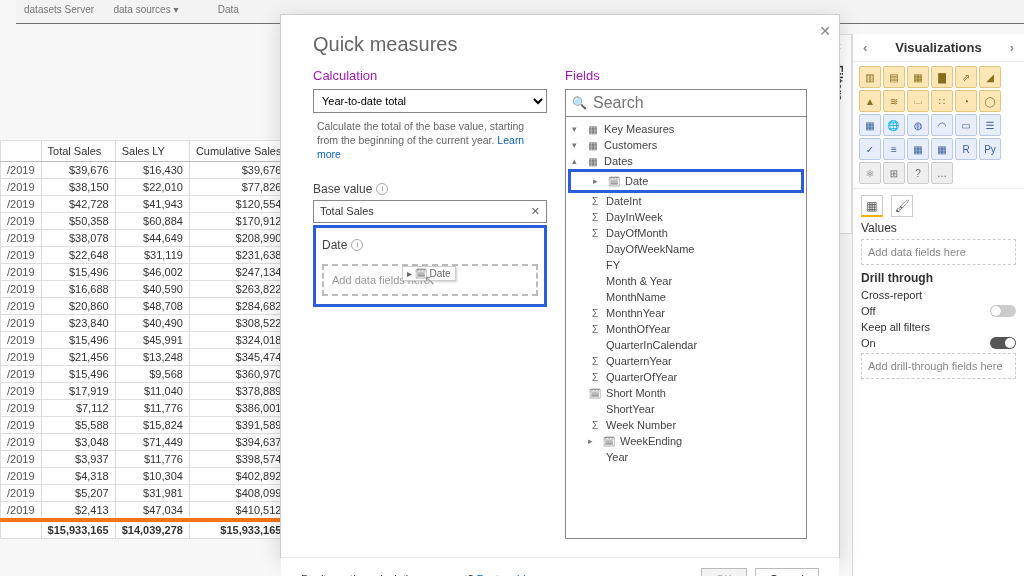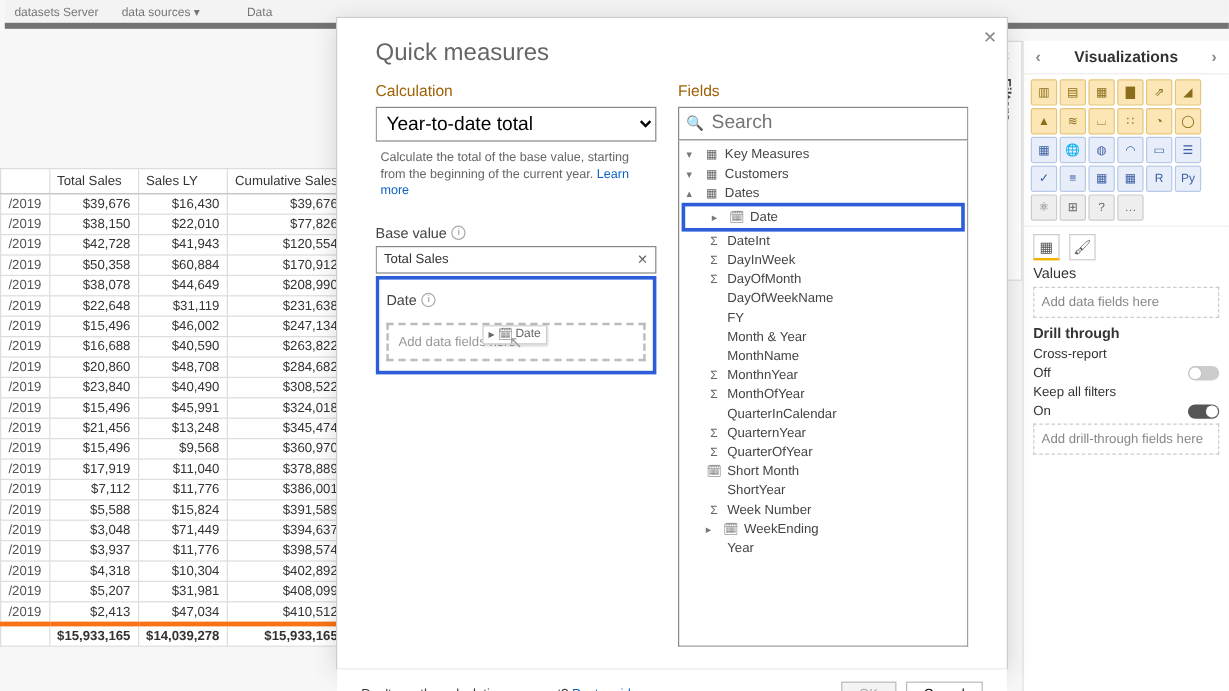--- a/index.html
+++ b/index.html
@@ -1,19 +1,19 @@
 <!DOCTYPE html>
 <html><head>
 <meta charset="utf-8">
 <style>
 * { box-sizing: border-box; margin: 0; padding: 0; font-family: "Segoe UI", Tahoma, sans-serif; }
 html, body { width: 1024px; height: 576px; overflow: hidden; background: #f7f7f7; color: #333; font-size: 12px; }
 
 
-.ribbon { position: absolute; top: 0; left: 4px; right: 0; height: 24px; background: #f3f3f3; border-bottom: 5px solid #737373; }
+.ribbon { position: absolute; top: 0; left: 16px; right: 0; height: 24px; background: #f3f3f3; border-bottom: 1px solid #737373; }
 .ribbon .rib-seg { display:inline-block; padding:4px 8px; color:#777; font-size:10px; }
 
 
 .bg-table { position: absolute; left: 0; top: 140px; width: 280px; }
 .bg-table table { border-collapse: collapse; font-size: 11px; width: 100%; }
 .bg-table th, .bg-table td { border: 1px solid #ddd; padding: 2px 6px; text-align: right; white-space: nowrap; background: #fff; }
 .bg-table th { font-weight: normal; background: #fff; border-bottom: 1px solid #bbb; text-align: left; padding: 4px 6px; }
 .bg-table .date { text-align: left; color:#555;margin-top:32px; }
 .bg-table tr.total td { font-weight: bold; border-top: 4px solid #f97316; }
 
@@ -41,22 +41,22 @@
 .toggle.on { background:#555; }
 .toggle.on::after { left:15px; }
 
 
 .dialog { position:absolute; left:280px; top:14px; width:560px; height:544px; background:#fff; border:1px solid #ccc; box-shadow:0 4px 20px rgba(0,0,0,0.15); }
 .dlg-close { position:absolute; right:8px; top:8px; color:#888; font-size:14px; cursor:pointer; }
 .dlg-body { padding:18px 32px; display:flex; flex-direction:column; height:100%; }
 .dlg-title { font-size:20px; font-weight:400; color:#666; margin-bottom:12px; }
 .dlg-cols { display:flex; gap:18px; flex:1; overflow:hidden; }
 .col { flex:1; display:flex; flex-direction:column; }
-.col h3 { font-size:13px; font-weight:400; color:#a16207; margin-bottom:6px; }
-select.calc { width:100%; padding:4px; border:1px solid #888; font-size:16px; background:#fff; }
+.col h3 { font-size:13px; font-weight:400; color:#a21caf; margin-bottom:6px; }
+select.calc { width:100%; padding:4px; border:1px solid #888; font-size:11px; background:#fff; }
 .help { font-size:10.5px; color:#666; margin:6px 4px 14px; line-height:1.35; }
 .help a { color:#0b62c4; text-decoration:none; }
 .field-label { font-size:12px; color:#444; margin:6px 0 4px; display:flex; align-items:center; gap:4px; }
 .info-ico { display:inline-block; width:12px; height:12px; border:1px solid #aaa; border-radius:50%; font-size:8px; line-height:10px; text-align:center; color:#888; }
 .field-box { border:1px solid #888; padding:4px 6px; display:flex; align-items:center; justify-content:space-between; font-size:11px; background:#fff; }
 .field-box .x { color:#666; cursor:pointer; }
 .date-block { border:3px solid #2d5ed9; padding:0; margin-top:2px; }
 .date-inner { padding:4px 6px; }
 .date-drop { border:2px dashed #bbb; margin:4px 6px 8px; padding:8px; font-size:11px; color:#999; position:relative; }
 .drag-ghost { position:absolute; left:78px; top:0px; background:#fff; border:1px solid #ccc; padding:1px 4px; font-size:10px; color:#666; box-shadow:1px 1px 2px rgba(0,0,0,0.2); display:flex; align-items:center; gap:2px;}

